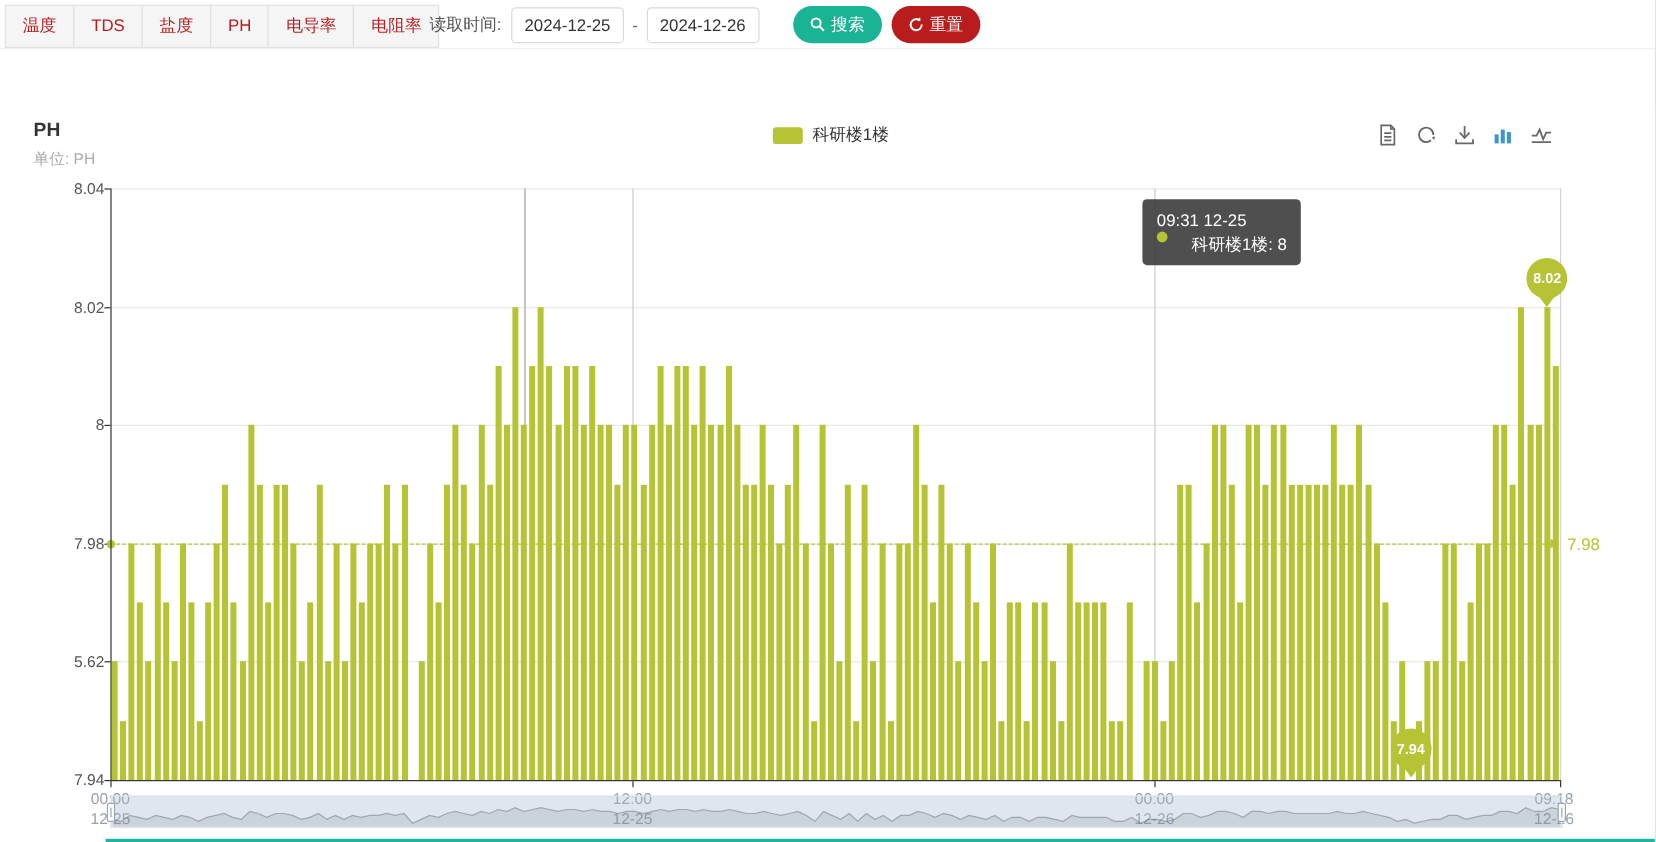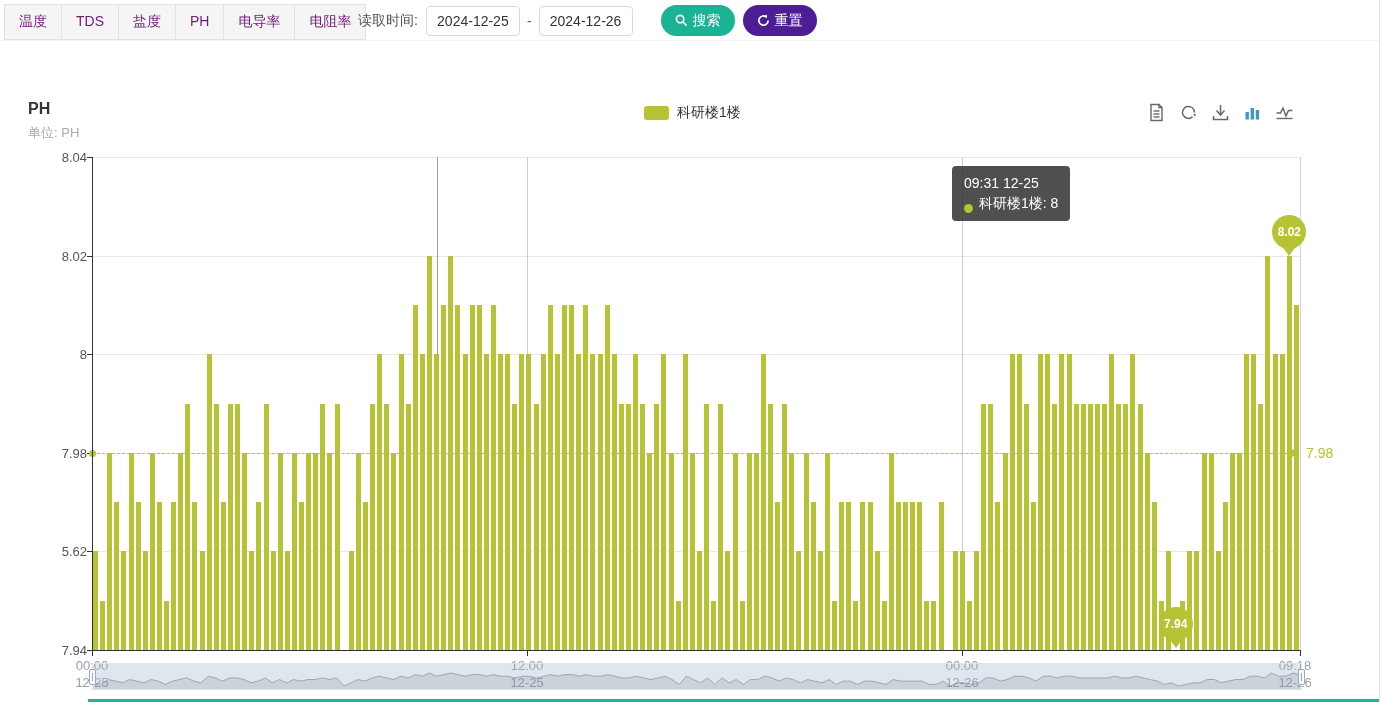--- a/index.html
+++ b/index.html
@@ -5,34 +5,34 @@
   * { margin:0; padding:0; box-sizing:border-box; }
   html,body { background:#fff; }
   body { font-family:"Liberation Sans", sans-serif; }
   .screen { position:relative; width:1380px; height:702px; background:#fff; overflow:hidden;
             border-right:1px solid #e2e2e2; }
 
   
   .header { position:absolute; left:0; top:0; width:1380px; height:41px; background:#fff;
             border-bottom:1px solid #f0f0f0; }
   .tabbar { position:absolute; left:4px; top:4px; display:flex; }
-  .tab { border:1px solid #e2e2e2; margin-left:-1px; background:#f5f5f5; color:#701a75;
+  .tab { border:1px solid #e2e2e2; margin-left:-1px; background:#f5f5f5; color:#b91c1c;
          font-size:14px; padding:8px 14px; cursor:pointer; white-space:nowrap; }
   .tab:first-child { margin-left:0; }
   .read-time { position:absolute; left:358px; top:0; height:41px; display:flex; align-items:center; }
   .read-time-label { font-size:14px; color:#555; margin-right:8px; }
   .date-input { width:94px; height:30px; border:1px solid #d9d9d9; border-radius:4px;
                 text-align:center; font-size:14px; color:#333; outline:none;
                 font-family:"Liberation Sans", sans-serif; background:#fff; }
   .date-sep { margin:0 7px; color:#666; font-size:14px; }
   .btn { display:flex; align-items:center; gap:5px; height:31px; padding:0 14px;
          border:none; border-radius:16px; color:#fff; font-size:14px; cursor:pointer;
          font-family:"Liberation Sans", sans-serif; }
   .btn-search { background:#1ab394; margin-left:28px; }
-  .btn-reset  { background:#4c1d95; margin-left:8px; }
+  .btn-reset  { background:#b91c1c; margin-left:8px; }
 
   
   .section-bar { position:absolute; left:0; top:41px; width:1380px; height:49px;
                  border-bottom:1px solid #e8e8e8; background:#fff; }
   .section-title { position:absolute; left:14px; top:15px; font-size:15px; font-weight:bold; color:#4f4f4f; }
 
   
   .chart-area { position:absolute; left:0; top:90px; width:1380px; height:612px; background:#fff; }
   .chart-title { position:absolute; left:28px; top:10px; font-size:16px; font-weight:bold; color:#333; }
   .chart-unit  { position:absolute; left:28px; top:34px; font-size:13px; color:#aaa; }
@@ -63,21 +63,21 @@
   .avg-label { position:absolute; left:1214px; transform:translateY(-50%); font-size:14px; color:#b5c334; }
 
   .pin { position:absolute; width:36px; text-align:center; }
   .pin-circle { width:34px; height:34px; margin:0 auto; border-radius:50%; background:#b5c334;
                 color:#fff; font-size:12px; font-weight:bold; line-height:34px; }
   .pin-tail { width:0; height:0; margin:-4px auto 0; border-left:8px solid transparent;
               border-right:8px solid transparent; border-top:11px solid #b5c334; }
 
   .tooltip { position:absolute; left:952px; top:76px; background:rgba(55,55,55,0.88); border-radius:4px;
              padding:7px 12px 8px 12px; color:#fff; font-size:14px; line-height:20px; white-space:nowrap; z-index:5; }
-  .tooltip-row { display:flex; align-items:flex-end; gap:6px; }
+  .tooltip-row { display:flex; align-items:flex-start; gap:20px; }
   .tooltip-dot { width:9px; height:9px; border-radius:50%; background:#b5c334; display:inline-block; }
 
   
   .slider { position:absolute; left:92px; top:573px; width:1210px; height:27px;
             background:rgba(167,183,204,0.35); border:1px solid #dfe3e8; }
   .slider svg { display:block; }
   .handle { position:absolute; top:5px; width:7px; height:16px; background:#fdfdfd;
             border:1px solid #9aa8bd; border-radius:2px; cursor:ew-resize; }
   .handle::after { content:""; position:absolute; left:2px; top:3px; width:1px; height:8px; background:#9aa8bd; }
 

